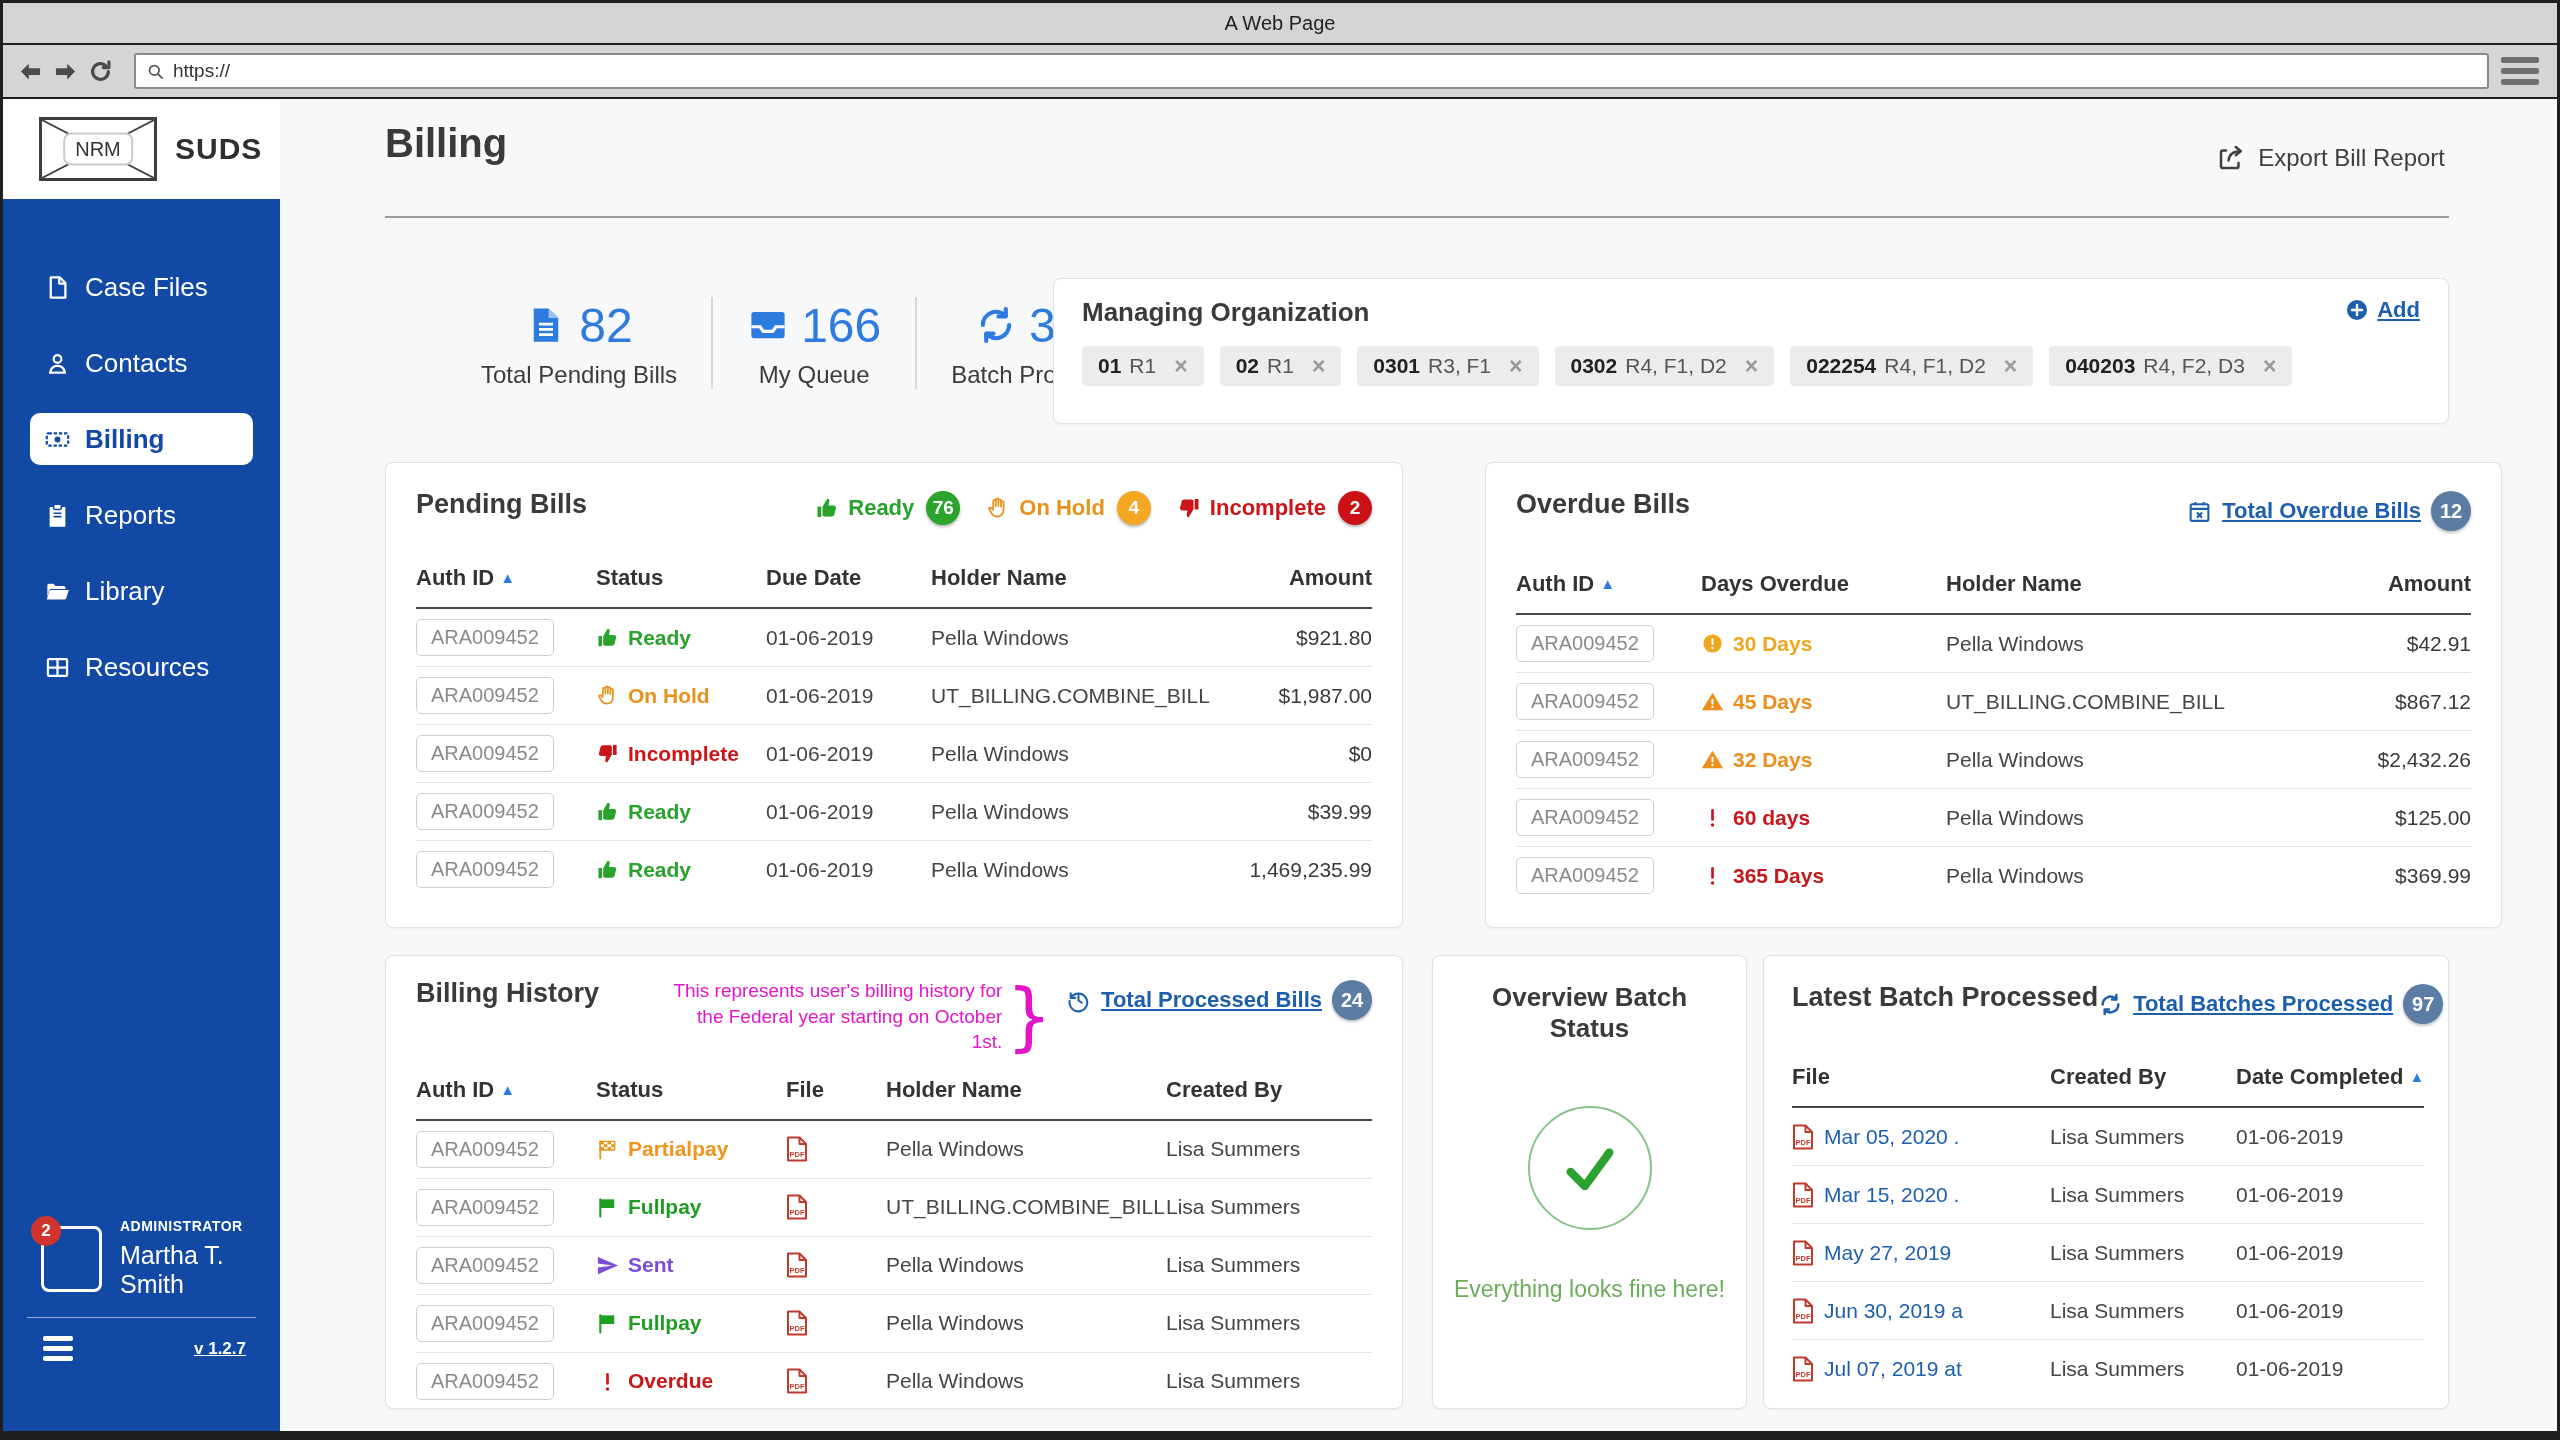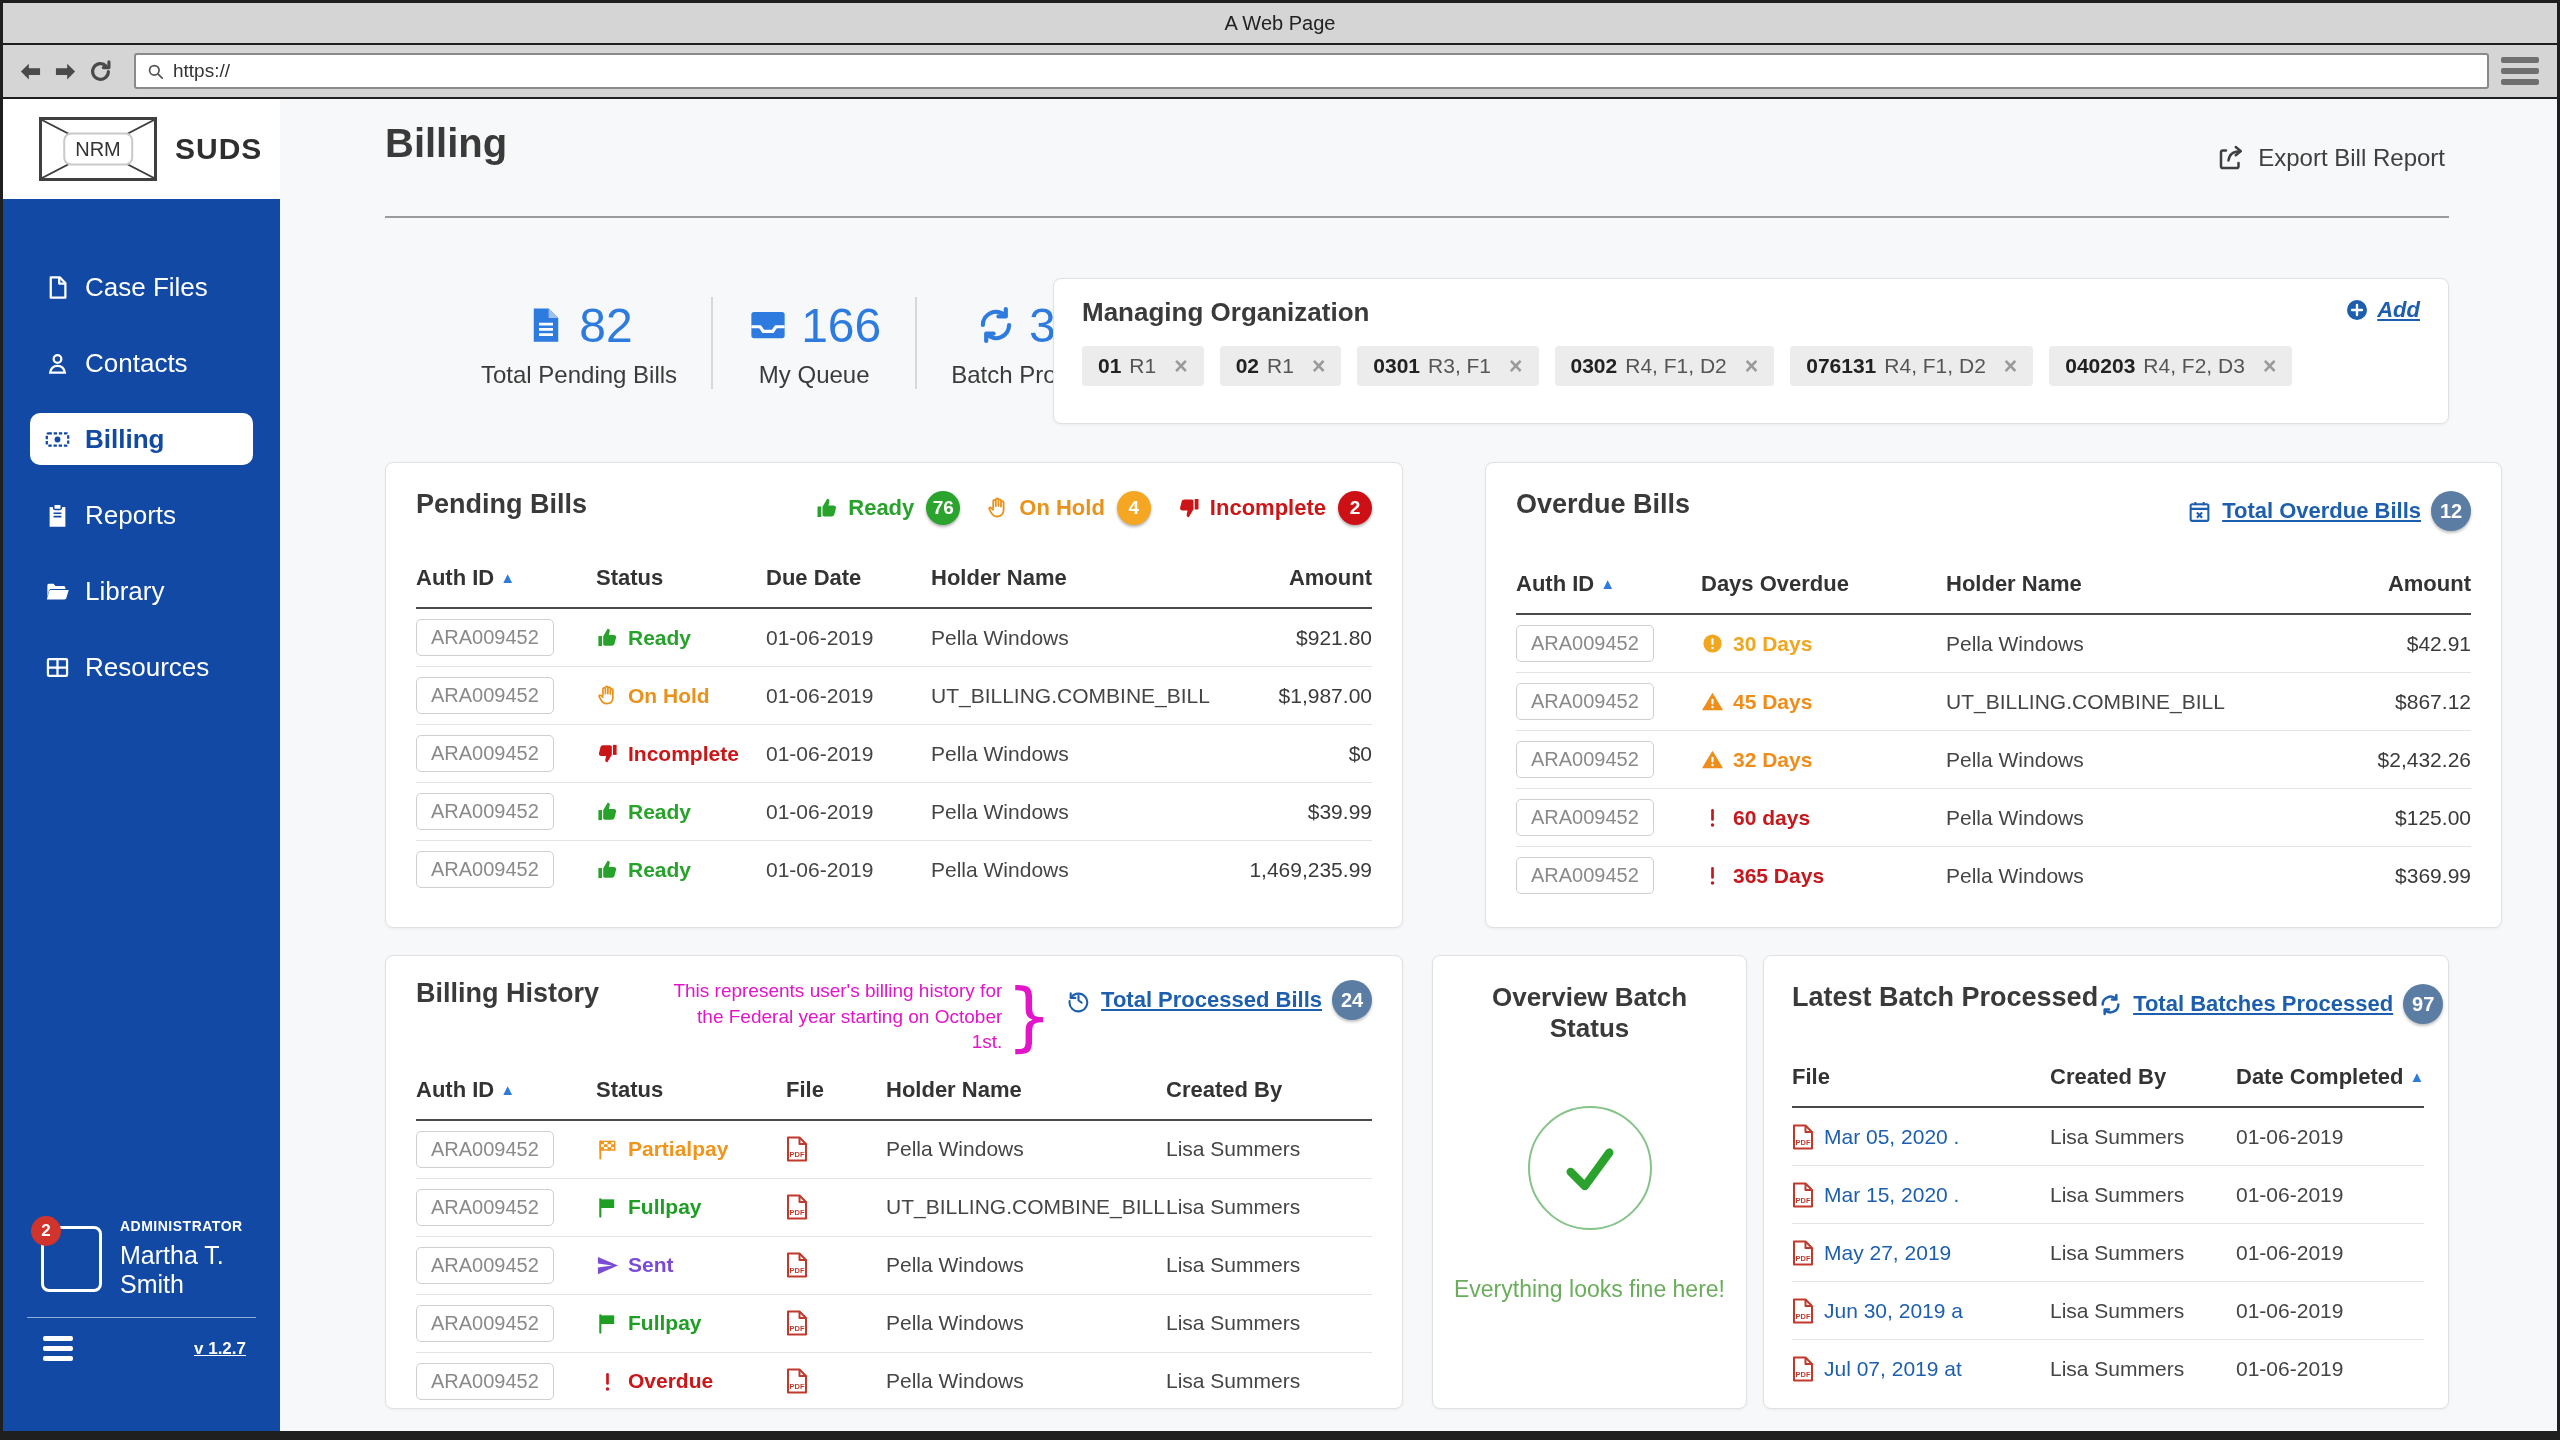--- a/index.html
+++ b/index.html
@@ -86,21 +86,21 @@
   #org-card{left:773px;top:179px;width:1396px;height:146px;padding:18px 28px;}
   #pending-card{left:105px;top:363px;width:1018px;height:466px;padding:26px 30px;}
   #overdue-card{left:1205px;top:363px;width:1017px;height:466px;padding:26px 30px;}
   #history-card{left:105px;top:856px;width:1018px;height:454px;padding:22px 30px;}
   #batchstatus-card{left:1152px;top:856px;width:315px;height:454px;padding:26px 16px;}
   #latest-card{left:1483px;top:856px;width:686px;height:454px;padding:26px 28px;}
 
   .card-head{display:flex;align-items:flex-start;justify-content:space-between;}
   .card-title{font-size:27px;font-weight:bold;color:#3a3a3a;white-space:nowrap;}
   .org-title{font-size:26px;font-weight:bold;color:#3a3a3a;}
-  .add-btn{display:flex;align-items:center;gap:8px;color:#1d5fae;cursor:pointer;font-style:italic;}
+  .add-btn{display:flex;align-items:center;gap:8px;color:#1d5fae;cursor:pointer;}
   .add-btn .ic{width:24px;height:24px;}
   .add-label{font-size:22px;font-weight:bold;text-decoration:underline;}
   .chips{display:flex;gap:16px;margin-top:18px;}
   .chip{background:#ececec;border-radius:4px;height:40px;display:flex;align-items:center;
     padding:0 16px;gap:8px;font-size:21px;white-space:nowrap;}
   .chip b{color:#222;}
   .chip .detail{color:#555;}
   .chip .x{color:#9a9a9a;font-size:23px;margin-left:10px;cursor:pointer;font-weight:bold;}
 
   .legend{display:flex;align-items:center;gap:26px;margin-top:2px;}
@@ -371,21 +371,21 @@
             <b>0301</b>
             <span class="detail">R3, F1</span>
             <span class="x">×</span>
           </div>
           <div class="chip">
             <b>0302</b>
             <span class="detail">R4, F1, D2</span>
             <span class="x">×</span>
           </div>
           <div class="chip">
-            <b>076131</b>
+            <b>022254</b>
             <span class="detail">R4, F1, D2</span>
             <span class="x">×</span>
           </div>
           <div class="chip">
             <b>040203</b>
             <span class="detail">R4, F2, D3</span>
             <span class="x">×</span>
           </div>
         </div>
     </section>

